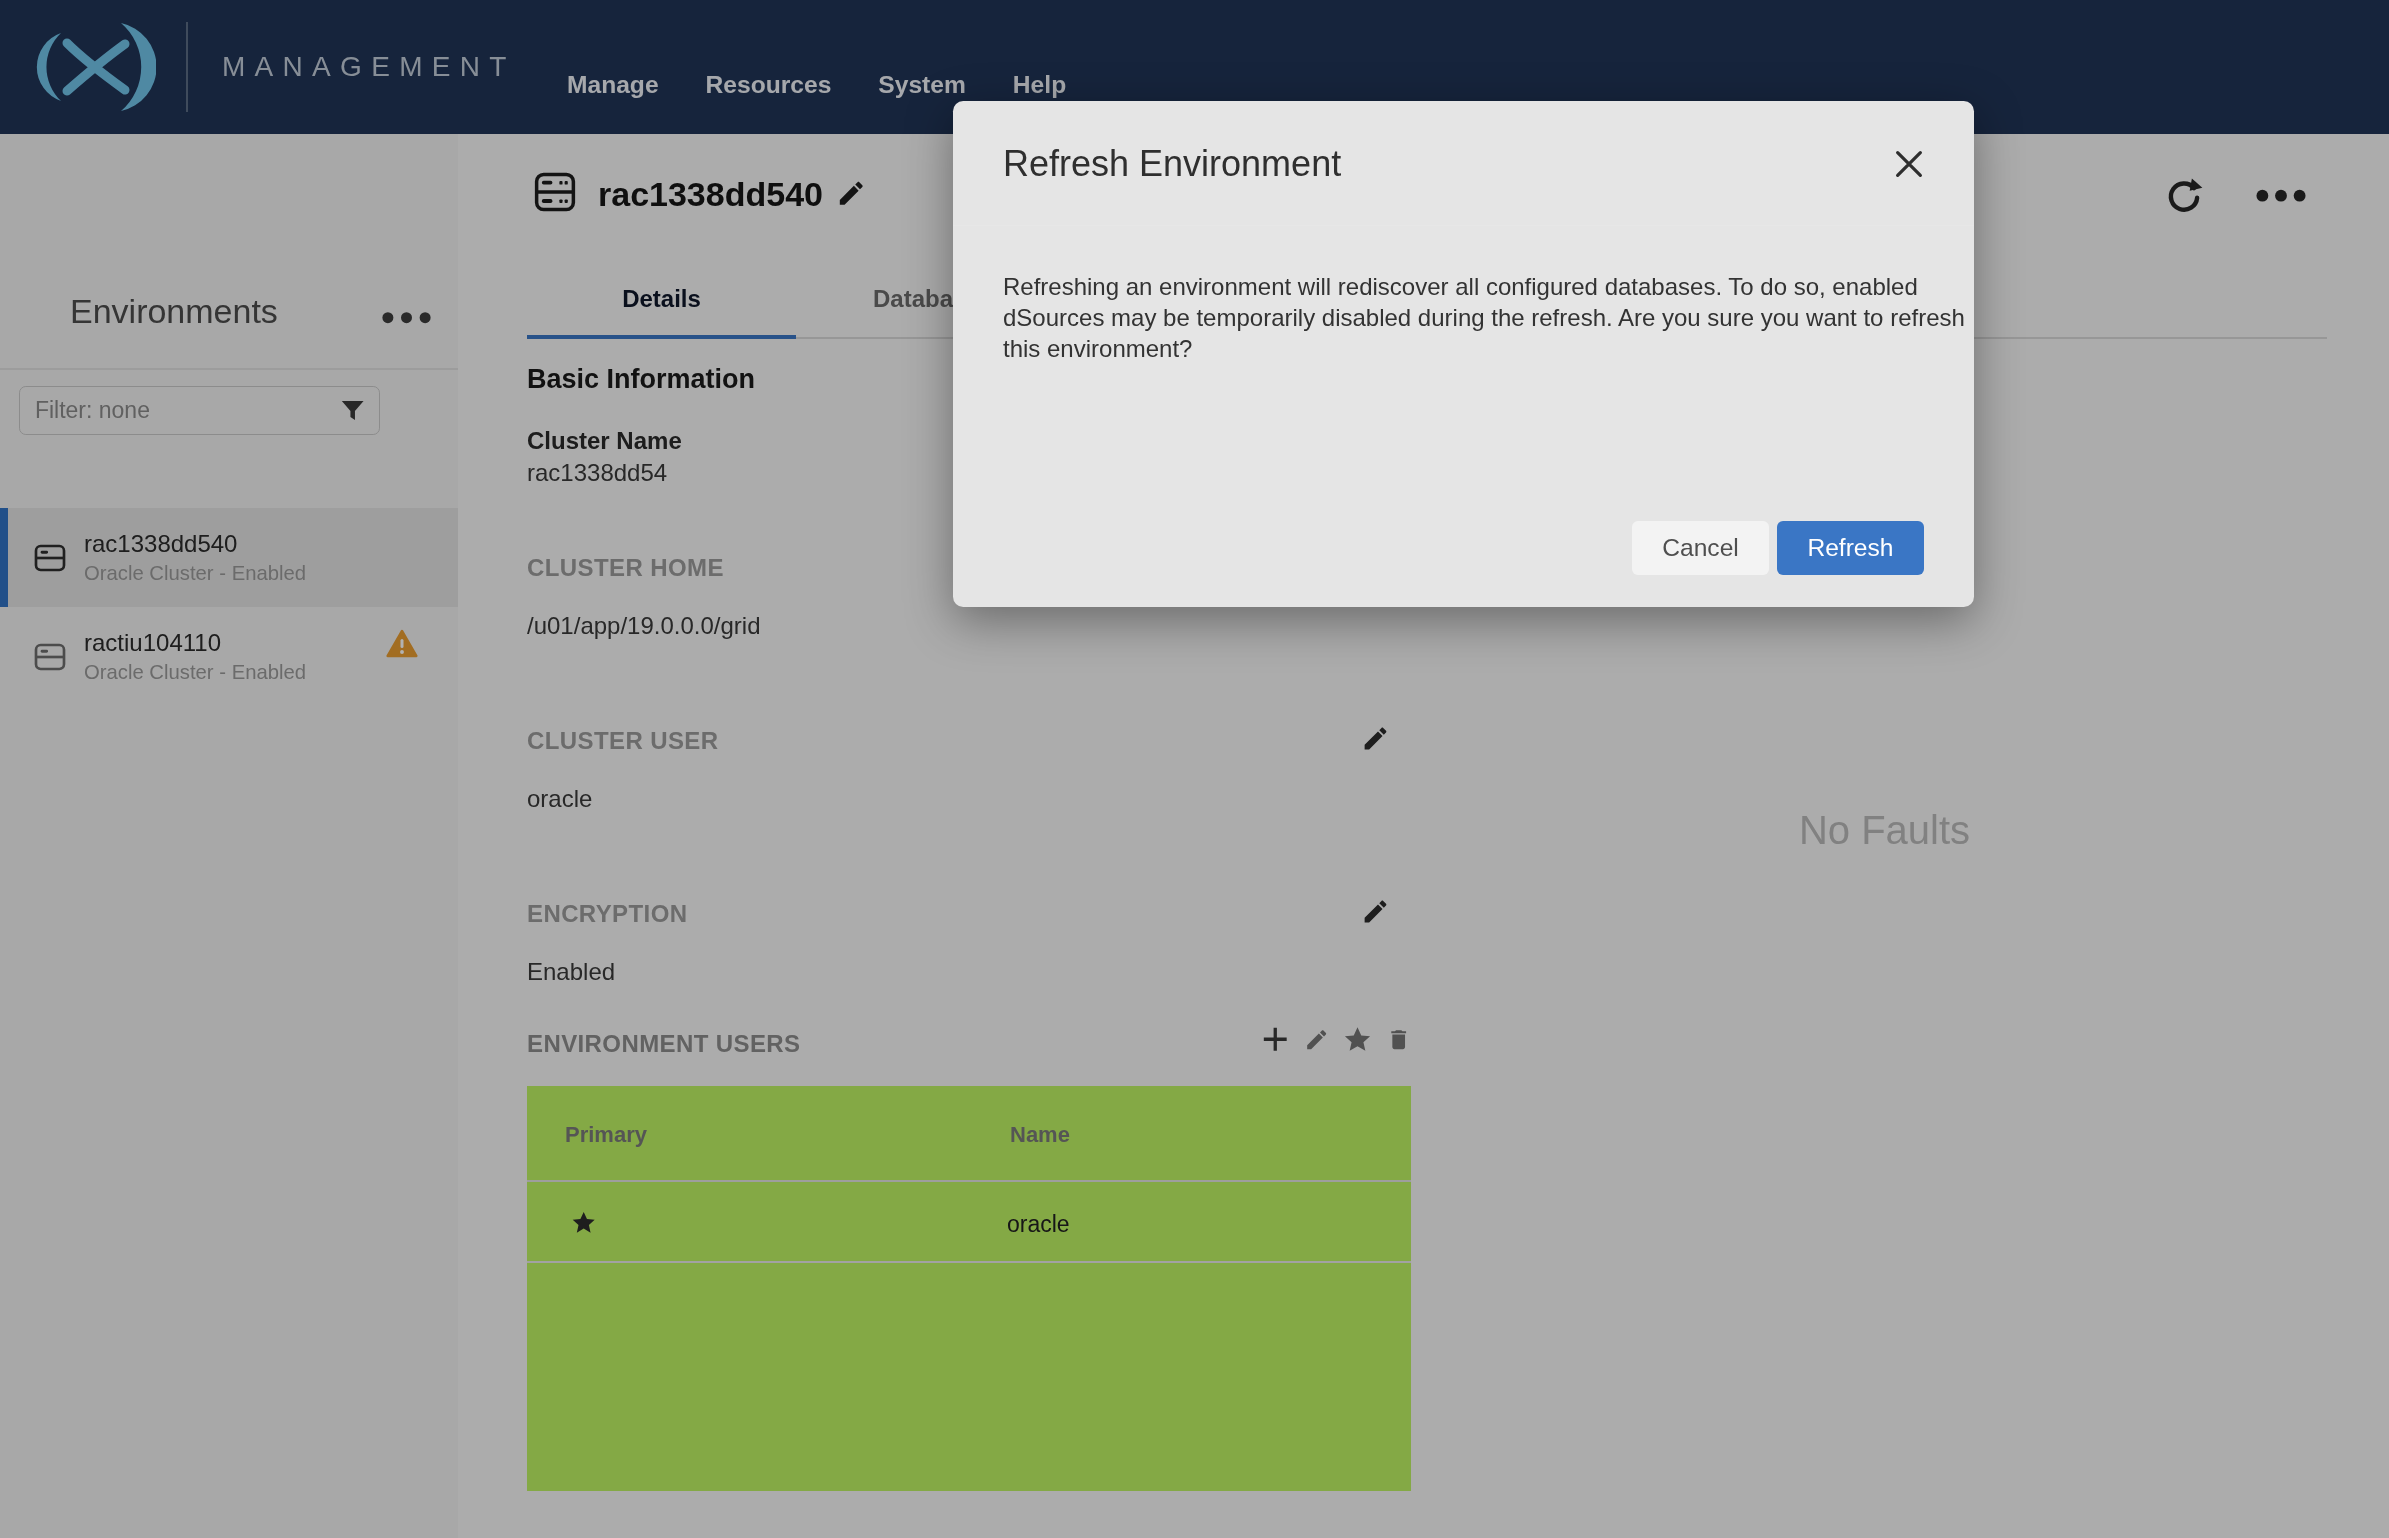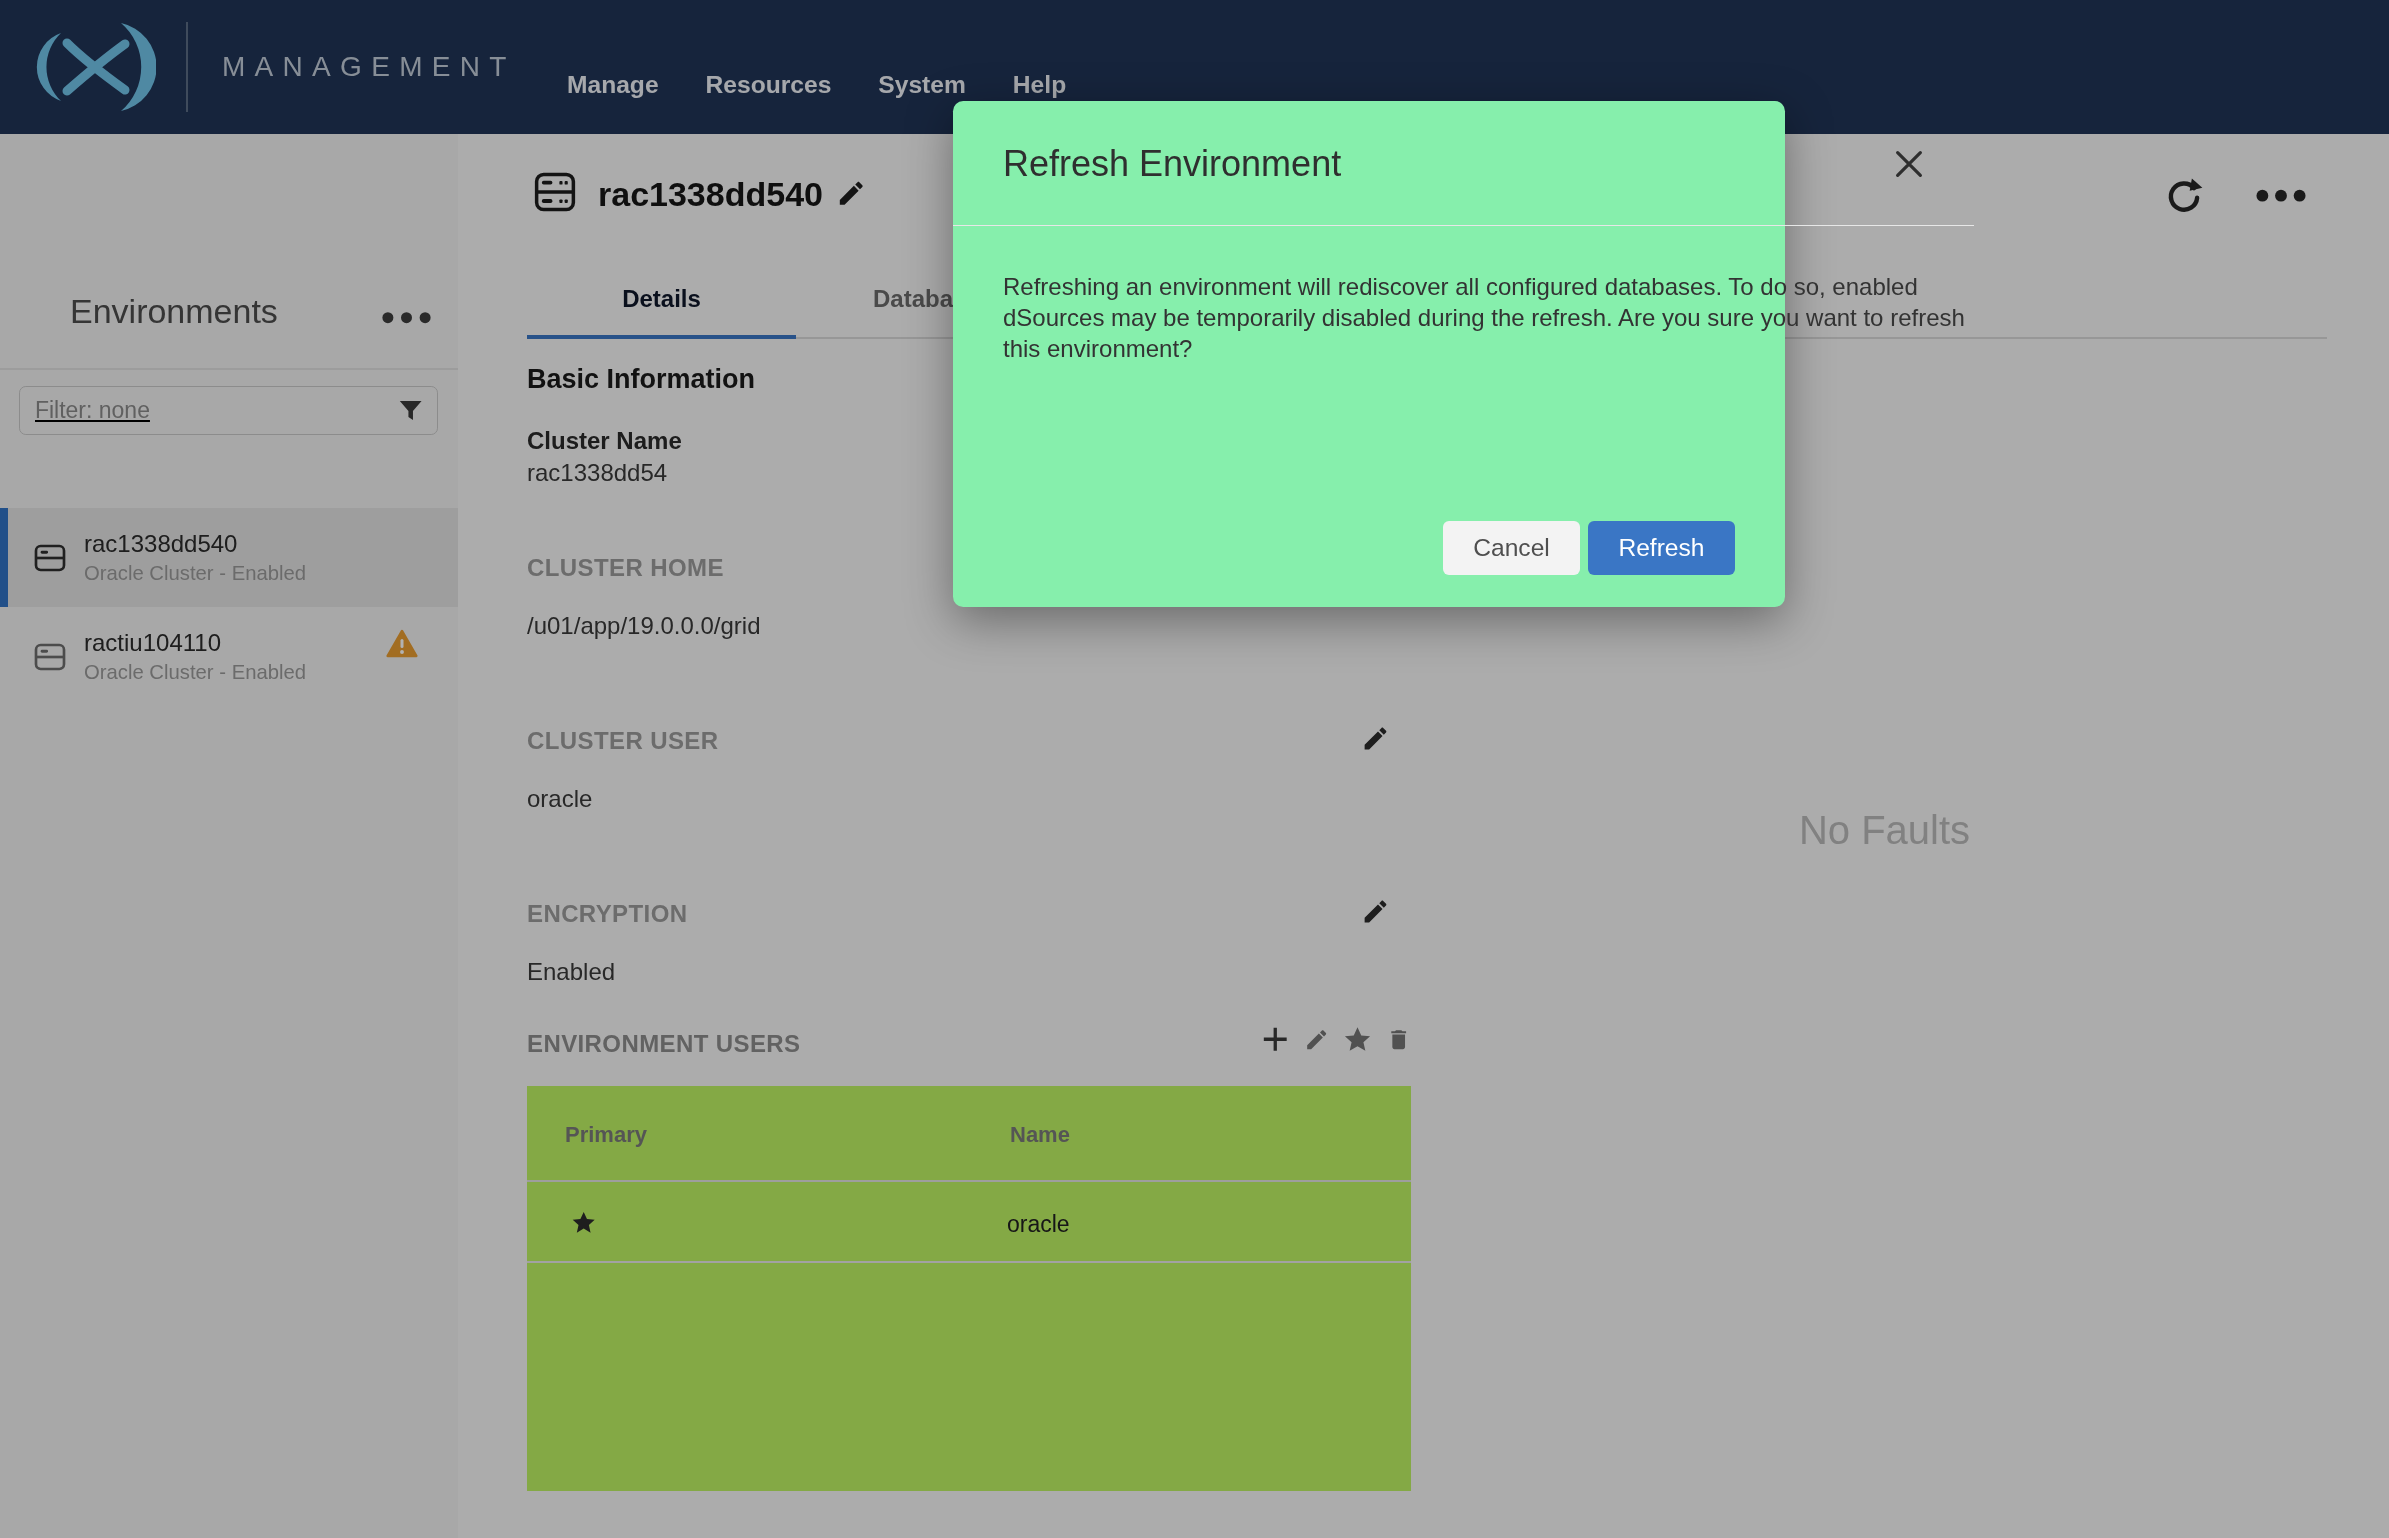--- a/index.html
+++ b/index.html
@@ -13,21 +13,21 @@
   .nav-divider { position:absolute; left:186px; top:22px; width:1.7px; height:90px; background:#5b6c85; }
   .brand { position:absolute; left:222px; top:51px; font-size:28px; letter-spacing:9.3px; color:#c2ccd8; font-weight:400; }
   .navmenu { position:absolute; left:567px; top:0; height:170px; display:flex; align-items:center; gap:47px; }
   .navmenu .navitem { font-size:24.6px; font-weight:bold; color:#eef1f6; cursor:pointer; }
 
   
   .sidebar { position:absolute; left:0; top:134px; width:458px; height:1405px; background:#f1f1f1; z-index:1; }
   .sb-title { position:absolute; left:29px; top:158px; font-size:34px; color:#4c4c4c;margin-left:41px; }
   .sb-dots { position:absolute; left:380px; top:171px; width:53px; height:25.4px; cursor:pointer; }
   .sb-divider { position:absolute; left:0; top:234px; width:458px; height:1.7px; background:#e0e0e0; }
-  .filterbox { position:absolute; left:18.6px; top:252px; width:419px; height:49px; border:1.7px solid #c9c9c9; border-radius:6.8px; display:flex; align-items:center;text-decoration:underline; }
+  .filterbox { position:absolute; left:18.6px; top:252px; width:361px; height:49px; border:1.7px solid #c9c9c9; border-radius:6.8px; display:flex; align-items:center; }
   .filterbox input { flex:1; border:0; outline:0; background:transparent; font-family:"Liberation Sans",sans-serif; font-size:23px; color:#6f6f6f; padding-left:15.3px; }
   .filterbox input::placeholder { color:#8a8a8a; opacity:1; }
   .funnel { width:25.4px; height:24px; margin-right:13.6px; flex:0 0 auto; }
   .sb-list { position:absolute; left:0; top:374px; width:458px; }
   .sb-item { position:relative; width:458px; height:99px; cursor:pointer; }
   .sb-item.selected { background:#e3e3e3; }
   .sb-item.selected .selbar { position:absolute; left:0; top:0; width:7.6px; height:99px; background:#3273c4; }
   .sb-item .itemicon { position:absolute; left:34px; top:34px; width:32px; height:32px; }
   .sb-item .ititle { position:absolute; left:84px; top:22px; font-size:24px; color:#2b2b2b; }
   .sb-item .isub { position:absolute; left:84px; top:54px; font-size:20.3px; color:#9a9a9a; }
@@ -57,21 +57,21 @@
   .eu-th { position:absolute; top:36px; font-size:22px; font-weight:bold; color:#7a7a7a; }
   .eu-headline { position:absolute; left:0; top:94px; width:884px; height:1.7px; background:#e3e3e3; }
   .eu-rowline { position:absolute; left:0; top:175px; width:884px; height:1.7px; background:#e8e8e8; }
   .eu-star { position:absolute; left:44px; top:124px; width:25.4px; height:25.4px; }
   .eu-name { position:absolute; left:480px; top:125px; font-size:23px; color:#222222; }
 
   .no-faults { position:absolute; left:1257px; top:674px; width:339px; text-align:center; font-size:40px; color:#b9b9b9; }
 
   
   .overlay { position:absolute; left:0; top:0; width:2389px; height:1539px; background:rgba(0,0,0,0.30); z-index:40; }
-  .modal { position:absolute; left:953px; top:101px; width:832px; height:506px; background:#86efac; border-radius:10.2px; box-shadow:0 13.6px 47px rgba(0,0,0,0.38); z-index:50; }
+  .modal { position:absolute; left:953px; top:101px; width:1021px; height:506px; background:#e5e5e5; border-radius:10.2px; box-shadow:0 13.6px 47px rgba(0,0,0,0.38); z-index:50; }
   .modal-header { position:absolute; left:0; top:0; width:1021px; height:125px; border-bottom:1.7px solid #e7e7e7; }
   .modal-title { position:absolute; left:50px; top:42px; font-size:36px; font-weight:400; color:#2f2f2f; }
   .modal-close { position:absolute; right:47px; top:45px; width:36px; height:36px; cursor:pointer; }
   .modal-body { position:absolute; left:50px; top:170px; width:976px; font-size:24px; line-height:31px; color:#333333; }
   .modal-footer { position:absolute; right:50px; bottom:32px; display:flex; gap:7.6px; }
   .btn { height:54px; border:none; border-radius:6px; font-family:"Liberation Sans",sans-serif; font-size:24.6px; cursor:pointer; padding:0 30.5px; }
   .btn-cancel { background:#f3f3f3; color:#4f4f4f; }
   .btn-confirm { background:#3a76c5; color:#ffffff; font-weight:400; }
 </style>
 </head>

